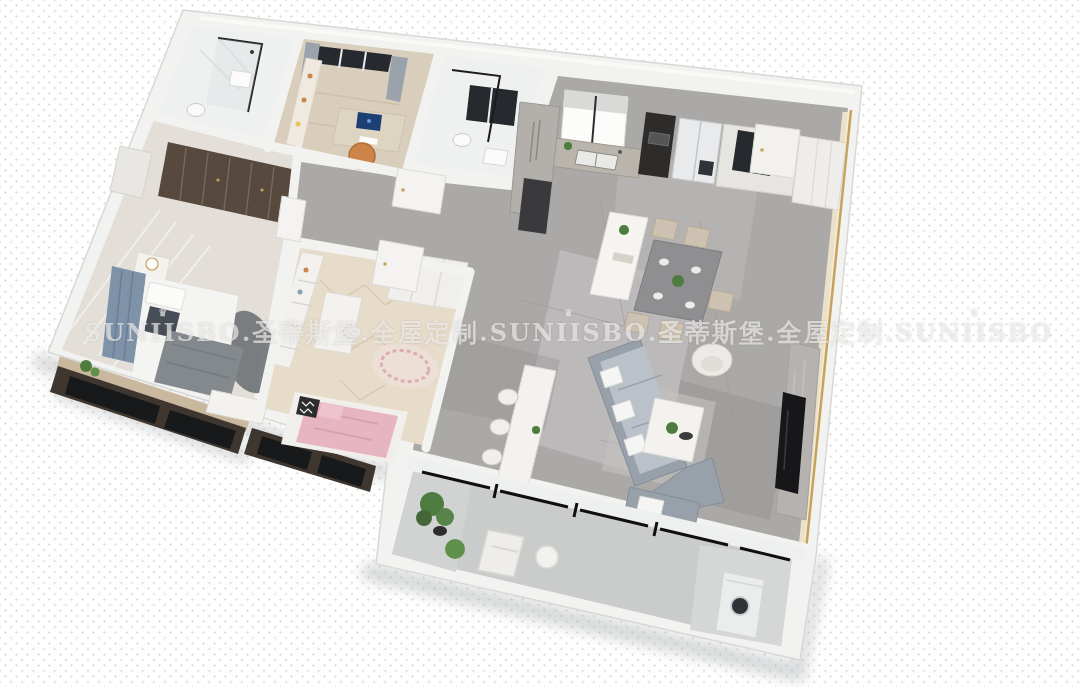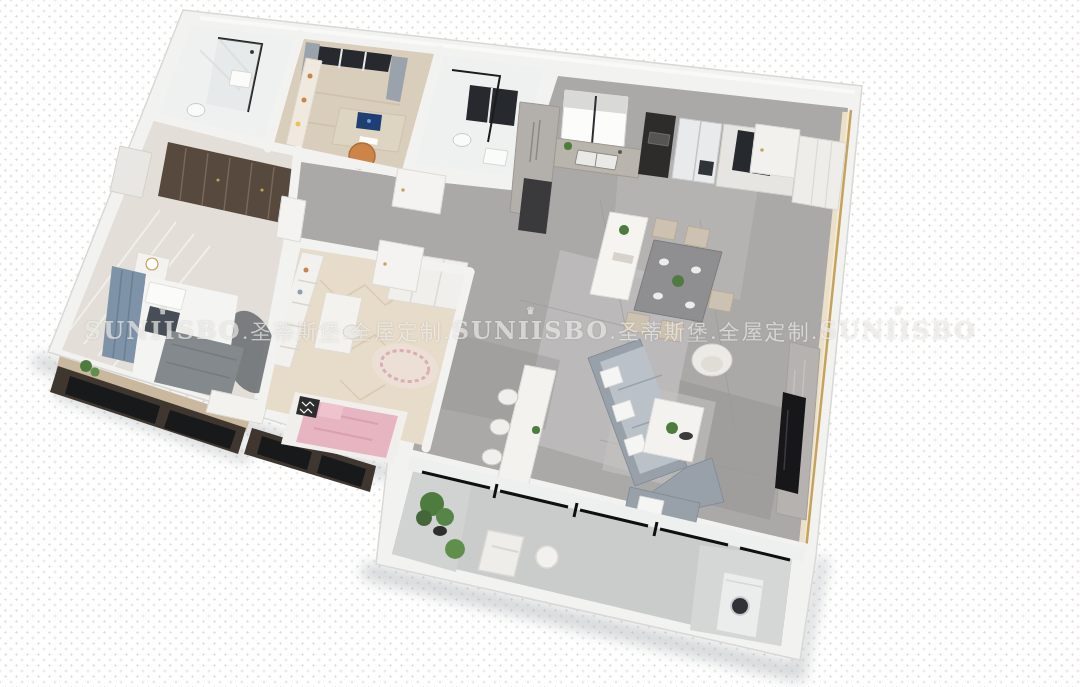--- a/index.html
+++ b/index.html
@@ -27,21 +27,21 @@
   svg{position:absolute;left:0;top:0;}
   .soft{filter:blur(7px);}
   .wm{
     position:absolute;top:316px;left:84px;white-space:nowrap;
     color:var(--watermark);
     text-shadow:0 0 2px rgba(110,110,110,0.30);
     letter-spacing:2px;font-size:24px;font-weight:600;
     z-index:5;user-select:none;
   }
   .wm-brand{position:relative;display:inline-block;font-family:"DejaVu Serif","Liberation Serif",serif;}
-  .wm-cn{font-size:21px;font-weight:400;}
+  .wm-cn{font-size:25px;font-weight:700;}
   .crown{
     position:absolute;top:-11px;left:50%;transform:translateX(-50%);
     font-size:10px;letter-spacing:0;color:var(--watermark);
   }
 </style>
 </head>
 <body>
 
 <div id="stage">
 <svg width="1080" height="687" viewBox="0 0 1080 687">

